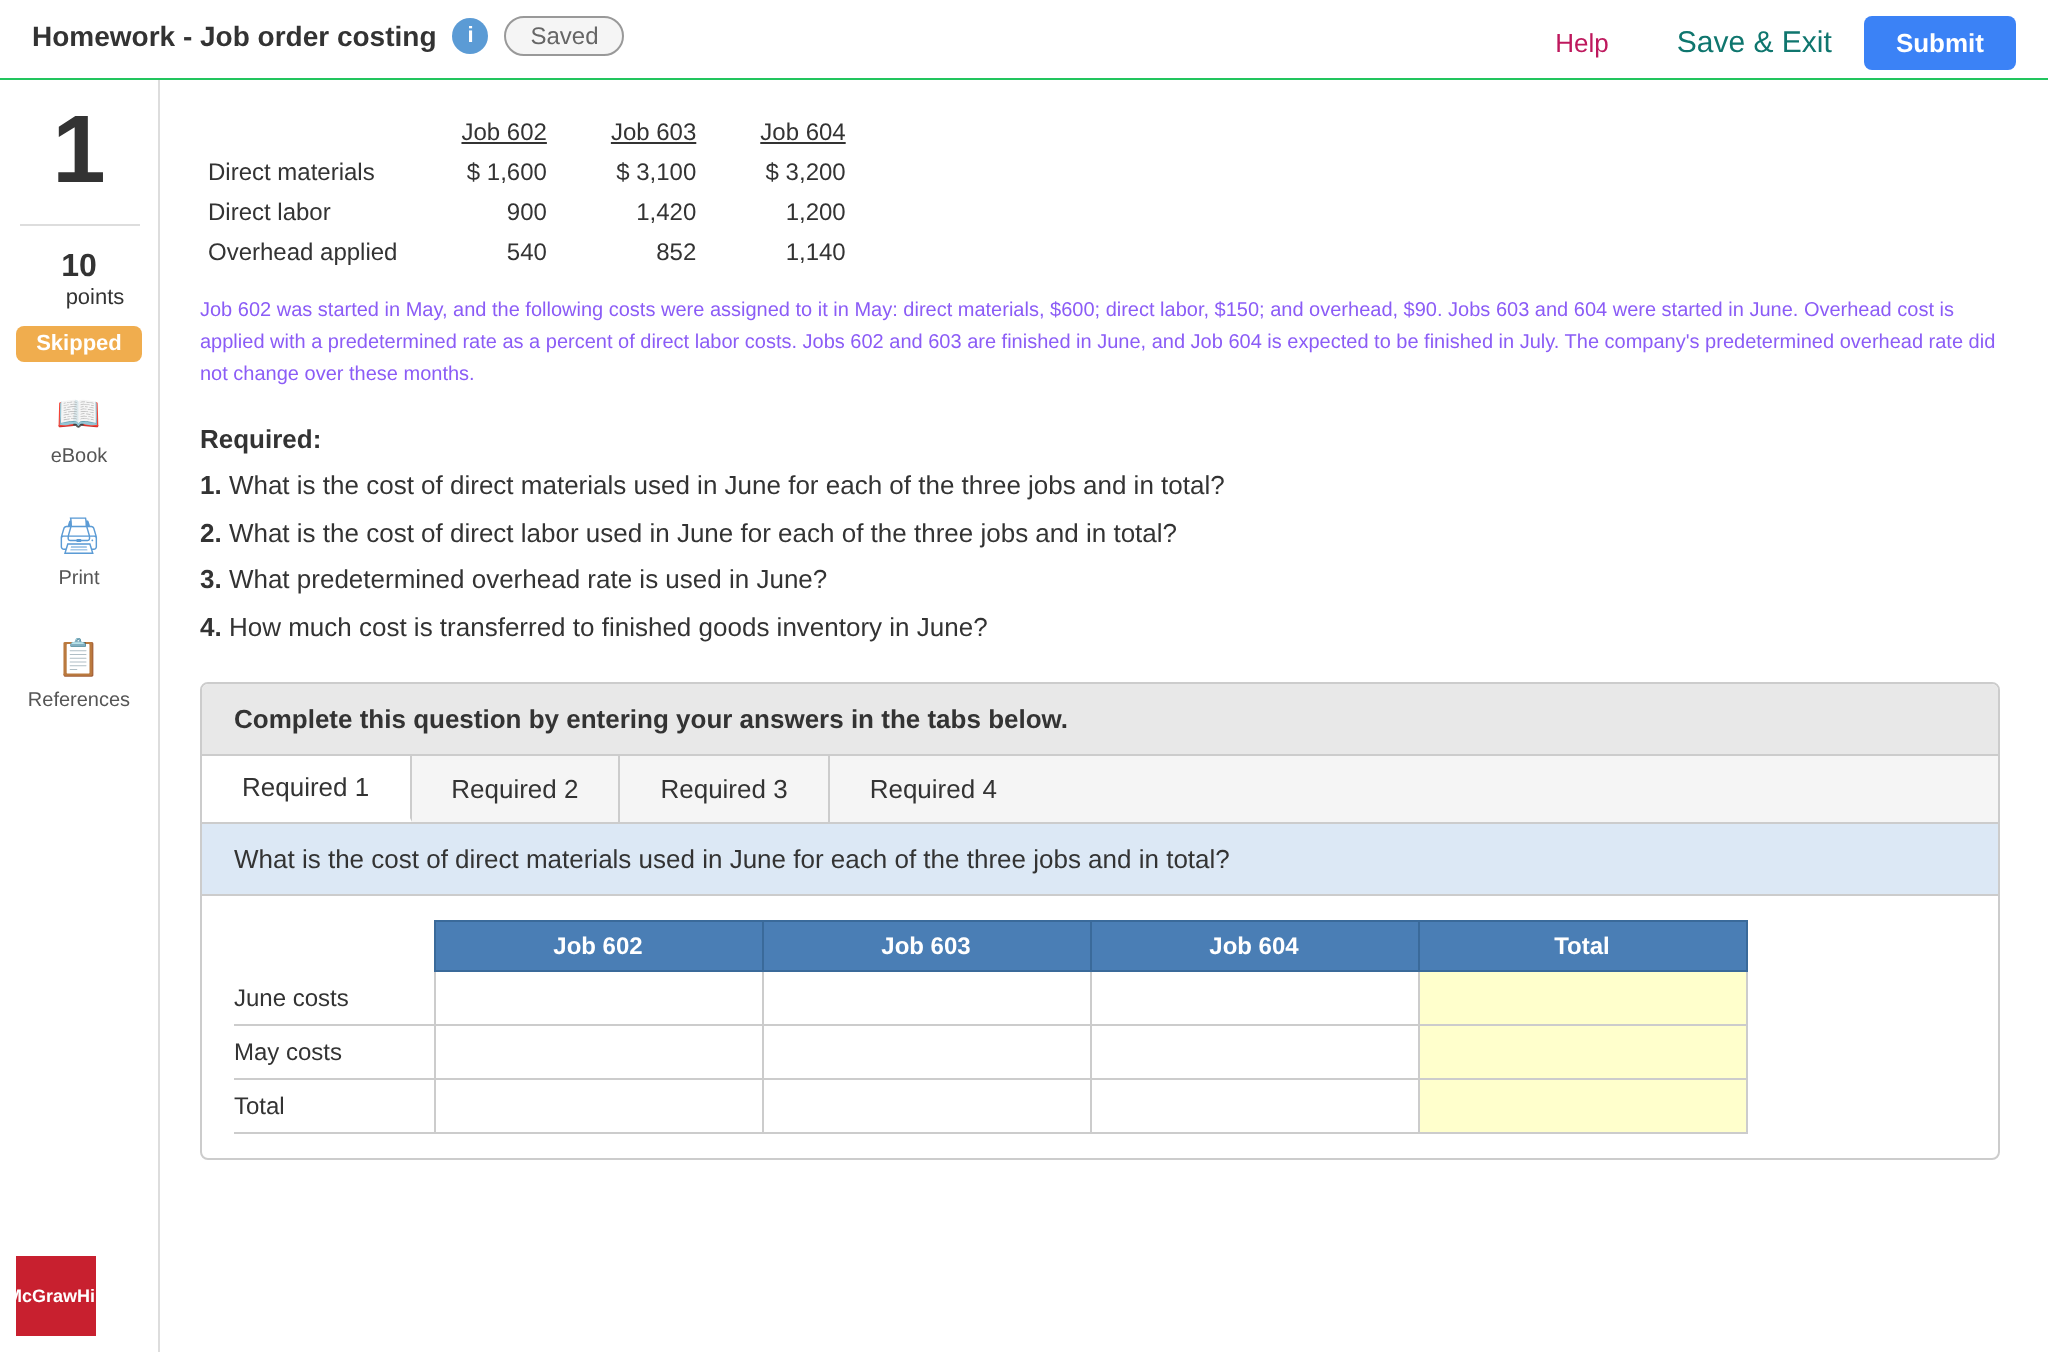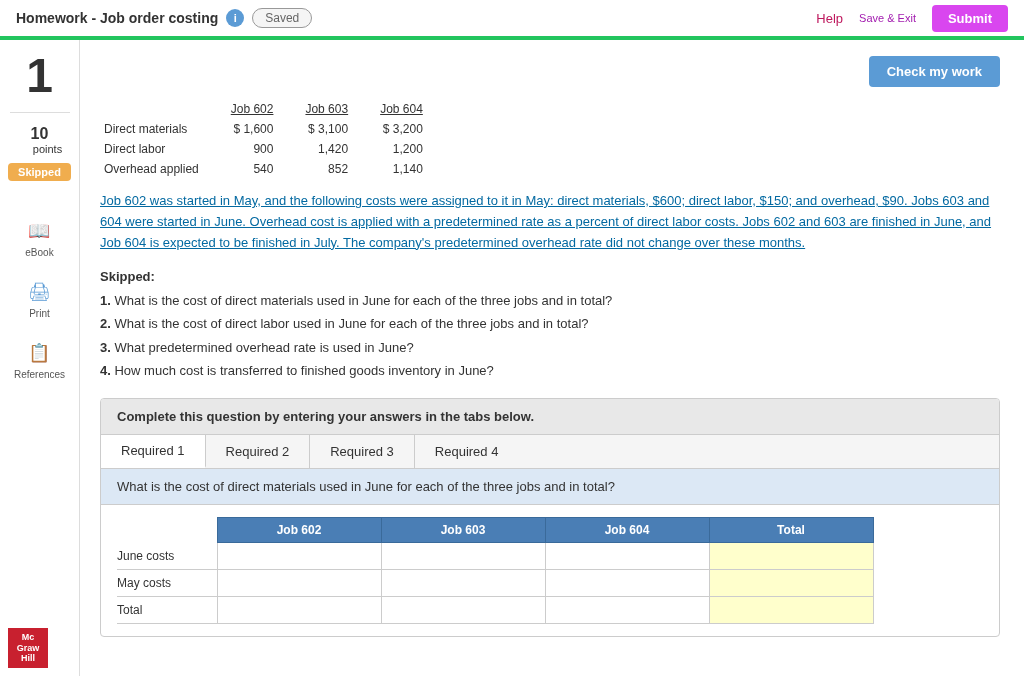--- a/index.html
+++ b/index.html
@@ -1,60 +1,60 @@
 <!DOCTYPE html>
 <html><head>
   <meta charset="utf-8">
   <style>
     * { box-sizing: border-box; margin: 0; padding: 0; }
     body { font-family: Arial, sans-serif; font-size: 13px; color: #333; background: #fff; }
 
     
     .top-nav {
-      display: flex; align-items: center; justify-content: space-between;
-      padding: 8px 16px; border-bottom: 4px solid #22c55e; background: #fff;
+      display: flex; align-items: flex-start; justify-content: space-between;
+      padding: 8px 16px; border-bottom: 1px solid #22c55e; background: #fff;
       height: 40px;
     }
     .top-nav-left { display: flex; align-items: center; gap: 8px; }
     .top-nav-title { font-size: 14px; font-weight: 600; color: #333; }
     .info-icon {
       width: 18px; height: 18px; border-radius: 50%; background: #5b9bd5;
       color: #fff; font-size: 11px; font-weight: bold;
       display: inline-flex; align-items: center; justify-content: center;
     }
     .saved-badge {
       border: 1px solid #999; border-radius: 12px; padding: 2px 12px;
       font-size: 12px; color: #666; background: #f5f5f5;
     }
     .top-nav-right { display: flex; align-items: center; gap: 16px; }
     .btn-help { background: none; border: none; cursor: pointer; font-size: 13px; color: #be185d; }
-    .btn-save-exit { background: none; border: none; cursor: pointer; font-size: 11px; color: #a21caf; }
+    .btn-save-exit { background: none; border: none; cursor: pointer; font-size: 15px; color: #0f766e; margin-left: 18px; }
     .btn-submit {
-      background: #d946ef; color: #fff; border: none; border-radius: 4px;
+      background: #3b82f6; color: #fff; border: none; border-radius: 4px;
       padding: 6px 16px; font-size: 13px; cursor: pointer; font-weight: bold;
     }
 
     
     .main-layout { display: flex; height: calc(676px - 40px); }
 
     
     .sidebar {
       width: 80px; border-right: 1px solid #ddd; display: flex; flex-direction: column;
       align-items: center; padding-top: 12px; background: #fff; flex-shrink: 0;
     }
     .question-number {
       font-size: 48px; font-weight: bold; color: #333; line-height: 1;
     }
     .sidebar-divider { width: 60px; height: 1px; background: #ddd; margin: 12px 0; }
     .points-section { text-align: center; margin-bottom: 8px; }
     .points-label { font-size: 16px; color: #333; font-weight: bold; }
     .points-sub { font-size: 11px; color: #333; margin-left: 16px; }
     .skipped-badge {
       background: #f0ad4e; color: #fff; border-radius: 4px; padding: 3px 10px;
-      font-size: 11px; font-weight: bold; margin-bottom: 28px;
+      font-size: 11px; font-weight: bold; margin-bottom: 4px;
     }
     .sidebar-icon-group {
       display: flex; flex-direction: column; align-items: center; gap: 20px; margin-top: 8px;
     }
     .sidebar-icon-item { display: flex; flex-direction: column; align-items: center; gap: 2px; cursor: pointer; }
     .sidebar-icon-item span { font-size: 10px; color: #555; }
     .icon-box {
       width: 28px; height: 28px; display: flex; align-items: center; justify-content: center; font-size: 18px; color: #5b9bd5;
     }
 
@@ -72,21 +72,21 @@
     .intro-text { font-size: 13px; line-height: 1.5; margin-bottom: 12px; color: #333; }
 
     
     .cost-table { border-collapse: collapse; margin-bottom: 12px; font-size: 12px; }
     .cost-table th, .cost-table td { padding: 3px 16px; text-align: right; }
     .cost-table th { font-weight: normal; text-decoration: underline; }
     .cost-table td:first-child { text-align: left; padding-left: 4px; margin-top: 39px; }
     .cost-table th:first-child { text-align: left; padding-left: 4px; }
 
     
-    .description { font-size: 13px; line-height: 1.6; margin-bottom: 12px; color: #0369a1; text-decoration: underline; }
+    .description { font-size: 10px; line-height: 1.6; margin-bottom: 12px; color: #8b5cf6; }
 
     
     .required-section { font-size: 13px; line-height: 1.8; color: #333; margin-bottom: 16px; }
     .required-section .req-title { font-weight: bold; }
 
     
     .tab-container {
       border: 1px solid #ccc; border-radius: 4px; overflow: hidden; margin-bottom: 16px;
     }
     .tab-instruction {
@@ -130,21 +130,21 @@
     }
     .data-table td.yellow-cell { background: #ffffcc; }
 
     
     .footer-logo {
       position: absolute; bottom: 8px; left: 8px;
       width: 40px; height: 40px;
     }
     .mgh-logo {
       background: #c8202f; color: #fff; width: 40px; height: 40px;
-      display: flex; flex-direction: column; align-items: center;
+      display: flex; flex-direction: row; align-items: center;
       justify-content: center; font-size: 9px; font-weight: bold; line-height: 1.2;
     }
   </style>
 </head>
 <body>
 
 <div class="top-nav">
   <div class="top-nav-left">
     <span class="top-nav-title">Homework - Job order costing</span>
     <span class="info-icon">i</span>
@@ -178,23 +178,20 @@
       </div>
       <div class="sidebar-icon-item">
         <div class="icon-box">📋</div>
         <span>References</span>
       </div>
     </div>
   </div>
 
   <div class="content-area">
 
-    <div class="check-btn-row">
-      <button class="btn-check">Check my work</button>
-    </div>
 
 
     <table class="cost-table">
       <thead>
         <tr>
           <th></th>
           <th>Job 602</th>
           <th>Job 603</th>
           <th>Job 604</th>
         </tr>
@@ -217,21 +214,21 @@
           <td>540</td>
           <td>852</td>
           <td>1,140</td>
         </tr>
       </tbody>
     </table>
 
     <p class="description">Job 602 was started in May, and the following costs were assigned to it in May: direct materials, $600; direct labor, $150; and overhead, $90. Jobs 603 and 604 were started in June. Overhead cost is applied with a predetermined rate as a percent of direct labor costs. Jobs 602 and 603 are finished in June, and Job 604 is expected to be finished in July. The company's predetermined overhead rate did not change over these months.</p>
 
     <div class="required-section">
-      <span class="req-title">Skipped:</span><br>
+      <span class="req-title">Required:</span><br>
       <span><strong>1.</strong> What is the cost of direct materials used in June for each of the three jobs and in total?</span><br>
       <span><strong>2.</strong> What is the cost of direct labor used in June for each of the three jobs and in total?</span><br>
       <span><strong>3.</strong> What predetermined overhead rate is used in June?</span><br>
       <span><strong>4.</strong> How much cost is transferred to finished goods inventory in June?</span>
     </div>
 
     <div class="tab-container">
       <div class="tab-instruction">Complete this question by entering your answers in the tabs below.</div>
       <div class="tabs-row">
         <button class="tab-btn active">Required 1</button>

